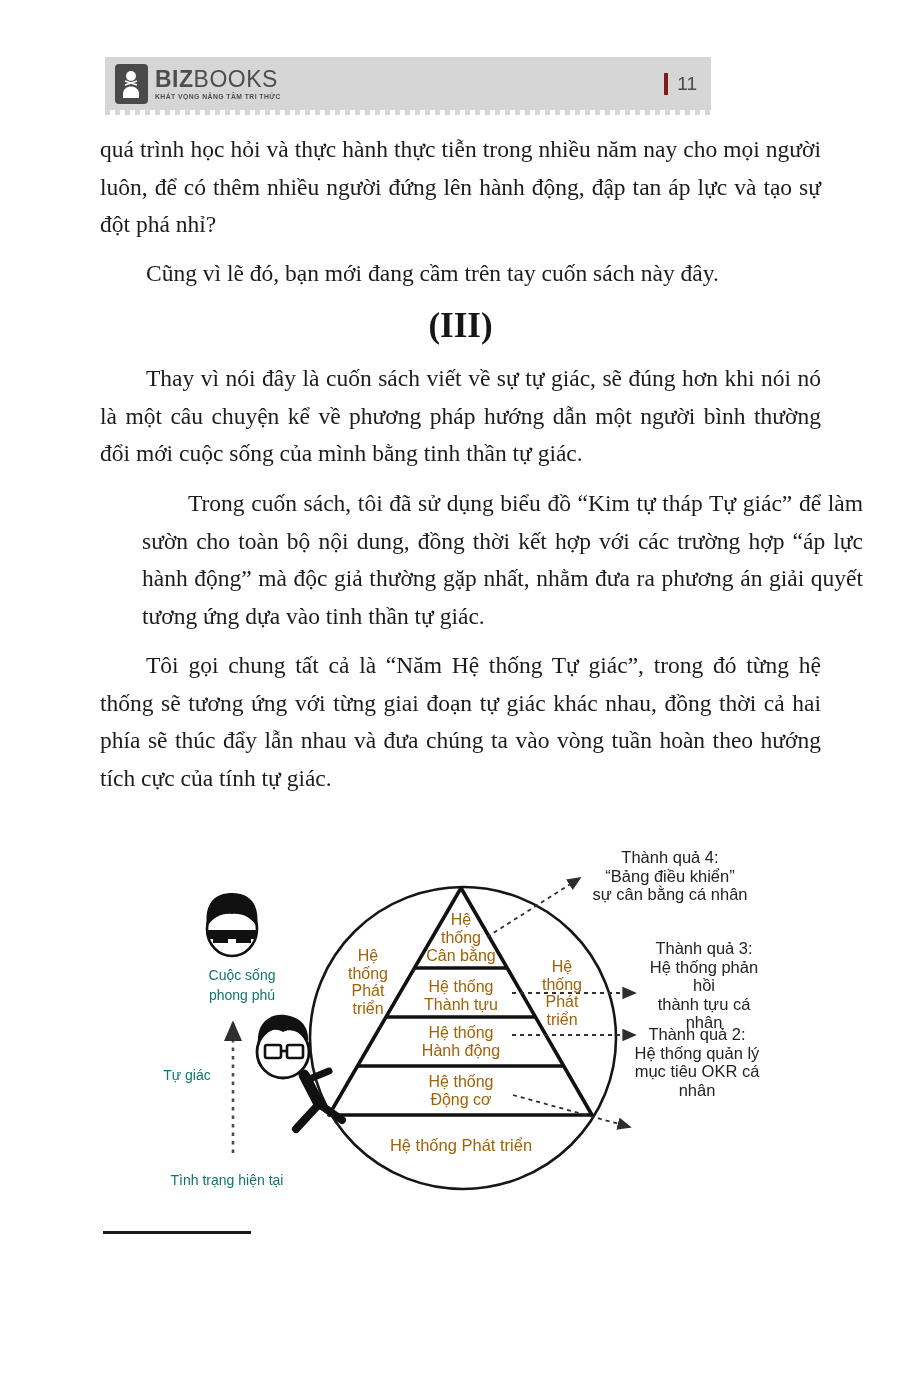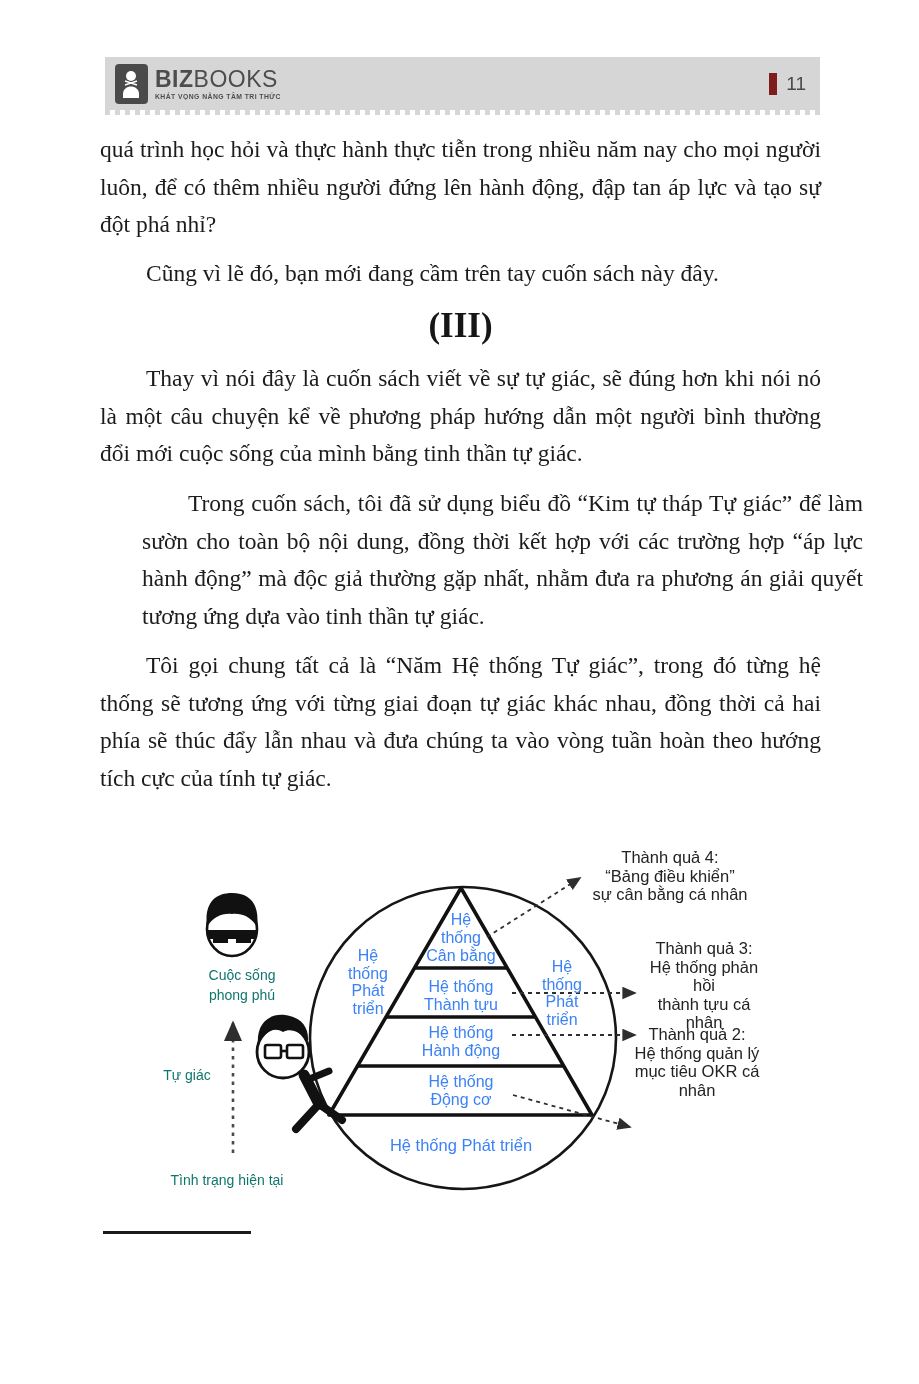--- a/index.html
+++ b/index.html
@@ -3,38 +3,38 @@
 <meta charset="utf-8">
 <style>
   * { margin:0; padding:0; box-sizing:border-box; }
   html,body { background:#ffffff; }
   .page {
     position:relative; width:919px; height:1384px; background:#ffffff;
     font-family:"Liberation Serif", serif; color:#1e1e1e; overflow:hidden;
   }
   
   .header-band {
-    position:absolute; left:105px; top:57px; width:715px; height:53px;
+    position:absolute; left:105px; top:57px; width:606px; height:53px;
     background:#d6d6d6; display:flex; align-items:center; justify-content:space-between;
     padding:0 14px 0 10px;
   }
   .header-band::after {
     content:""; position:absolute; left:0; right:0; bottom:-5px; height:5px;
     background:repeating-linear-gradient(90deg,#d6d6d6 0 5px, transparent 5px 10px);
   }
   .logo-block { display:flex; align-items:center; gap:7px; }
   .logo-icon { width:33px; height:40px; background:#4a4a4a; border-radius:4px; position:relative; flex:0 0 auto; }
   .logo-textcol { display:flex; flex-direction:column; }
   .logo-word { font-family:"Liberation Sans", sans-serif; font-size:23px; line-height:24px; color:#4d4d4d; letter-spacing:.5px; }
   .logo-word .biz { font-weight:700; }
   .logo-word .books { font-weight:400; }
   .logo-tagline { font-family:"Liberation Sans", sans-serif; font-size:6.8px; font-weight:700; letter-spacing:.45px; color:#4d4d4d; margin-top:2px; }
   .page-num {
     font-family:"Liberation Sans", sans-serif; font-size:19px; color:#4a4a4a;
-    border-left:8px solid #7f1d1d; padding-left:9px; line-height:22px;
+    border-left:4px solid #7f1d1d; padding-left:9px; line-height:22px;
   }
   
   .para {
     position:absolute; left:100px; width:721px; font-size:23.5px; line-height:37.5px;
     text-align:justify; color:#1c1c1c;
   }
   .para.indent { text-indent:46px; }
   .p1 { top:131px; }
   .p2 { top:255px; }
   .sec-heading {
@@ -46,21 +46,21 @@
   .p5 { top:647px; }
   
   .diagram-title {
     position:absolute; left:100px; width:721px; top:801px; text-align:center;
     font-family:"Liberation Sans", sans-serif; font-weight:700; font-size:23px;
     letter-spacing:.3px; color:#1f1f1f;
   }
   .diagram { position:absolute; left:90px; top:843px; width:740px; height:378px; }
   .diagram svg { position:absolute; left:0; top:0; }
   .dlabel {
-    position:absolute; font-family:"Liberation Sans", sans-serif; color:#3b82f6;
+    position:absolute; font-family:"Liberation Sans", sans-serif; color:#a16207;
     text-align:center; white-space:pre-line; transform:translateX(-50%);
   }
   .lvl { font-size:16px; line-height:18px; }
   .side { font-size:16px; line-height:17.5px; }
   .base-lbl { font-size:16.5px; line-height:18px; }
   .outcome { font-size:16.5px; line-height:18.5px; color:#232323; }
   .leftlbl { font-size:14px; line-height:20px; color:#0f766e; }
   
   .footnote-rule { position:absolute; left:103px; top:1231px; width:148px; height:3px; background:#1a1a1a; }
   .footnote {

